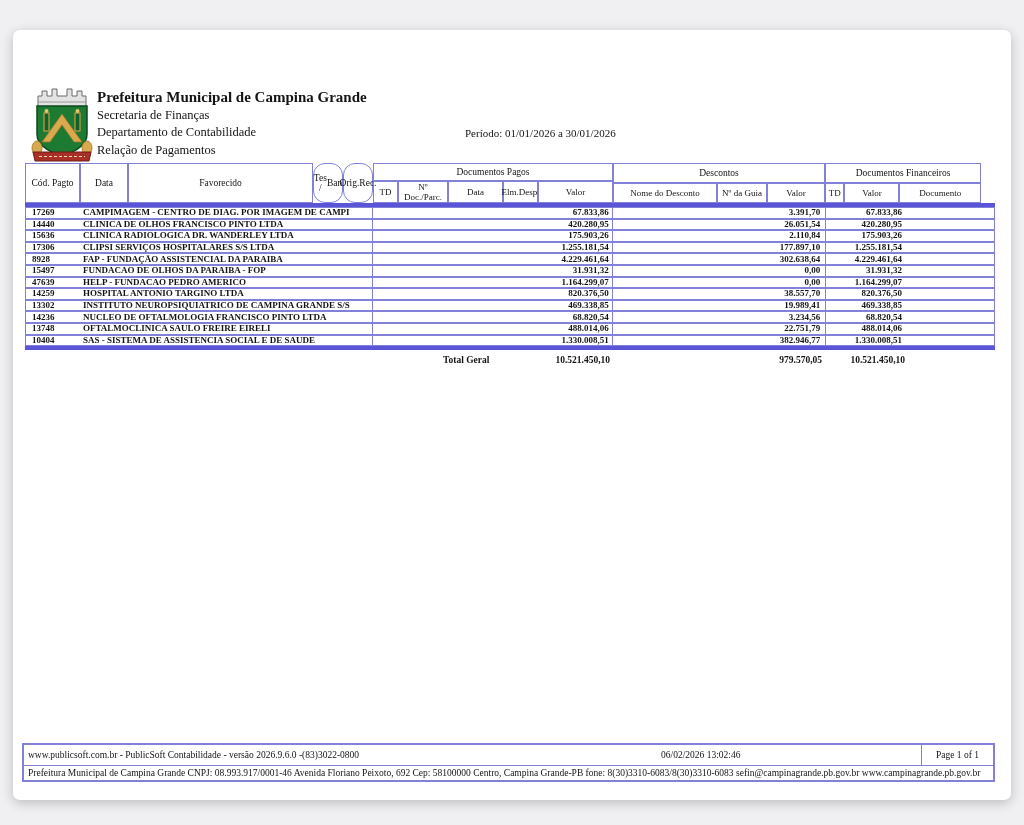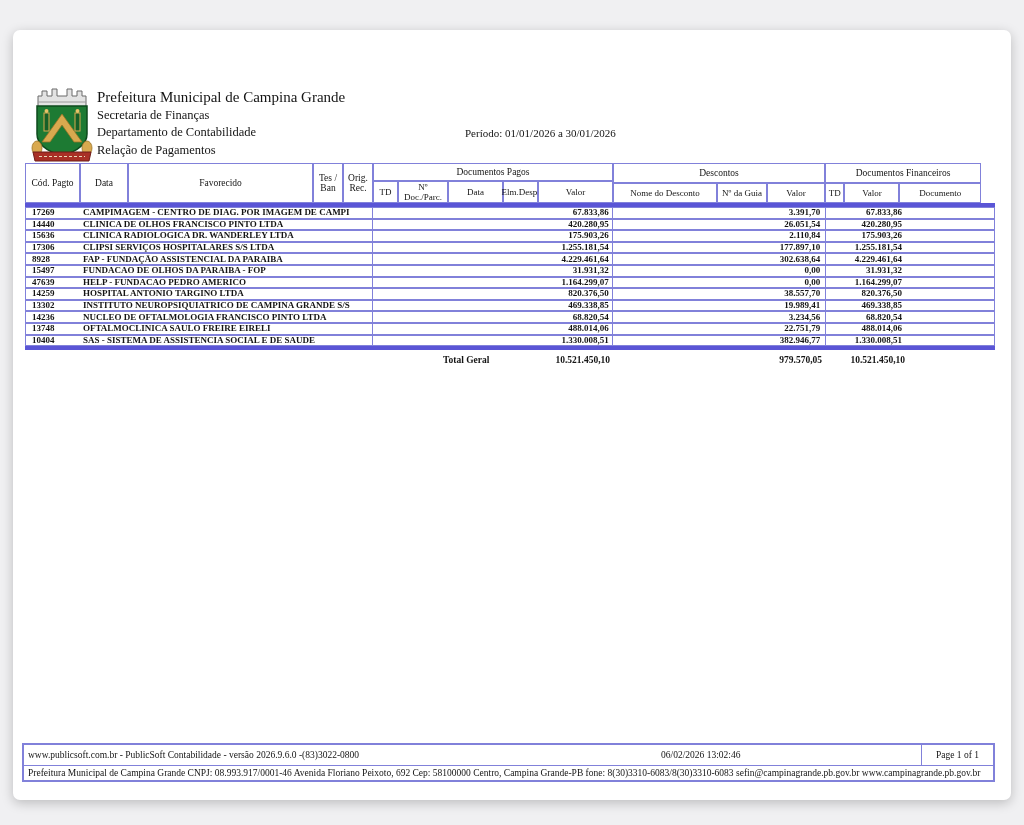--- a/index.html
+++ b/index.html
@@ -11,28 +11,28 @@
   html,body{width:1024px;height:825px;overflow:hidden;}
   body{background:#f0f0f2;font-family:"Liberation Serif","DejaVu Serif",serif;color:var(--ink);}
   .page{
     position:absolute;left:13px;top:30px;width:998px;height:770px;
     background:#ffffff;border-radius:7px;
     box-shadow:0 3px 12px rgba(0,0,0,.22);
   }
   
   .logo{position:absolute;left:17px;top:56px;width:64px;height:80px;}
   .hdr{position:absolute;left:84px;top:59px;line-height:17.5px;}
-  .hdr .title{font-size:15px;font-weight:normal;}
+  .hdr .title{font-size:15px;font-weight:bold;}
   .hdr .sub{font-size:12.5px;}
   .period{position:absolute;left:452px;top:97px;font-size:11px;}
   
   .table{position:absolute;left:12px;top:133px;width:970px;}
   .thead{display:flex;height:40px;font-size:9.5px;}
   .hc{border:1px solid var(--ln);display:flex;align-items:center;justify-content:center;text-align:center;}
-  .two{flex-direction:column;line-height:10px;}
+  .two{flex-direction:row;line-height:10px;border-radius:12px;}
   .grp{display:flex;flex-direction:column;}
   .gt{height:20px;border:1px solid var(--ln);display:flex;align-items:center;justify-content:center;}
   .gr{display:flex;flex:1;}
   .hc2{border:1px solid var(--ln);display:flex;align-items:center;justify-content:center;text-align:center;font-size:9px;}
   .w55{width:55px}.w48{width:48px}.w185{width:185px}.w30{width:30px}
   .wg240{width:240px}.wg212{width:212px}.wg170{width:156px}
   .s25{width:25px}.s50{width:50px}.s55{width:55px}.s35{width:35px}.s75{width:75px}
   .s104{width:104px}.s58{width:58px}.s21{width:21px}.s60{width:60px}.s89{width:89px}
   .bar{height:4px;background:var(--bar);}
   .tbody{}

